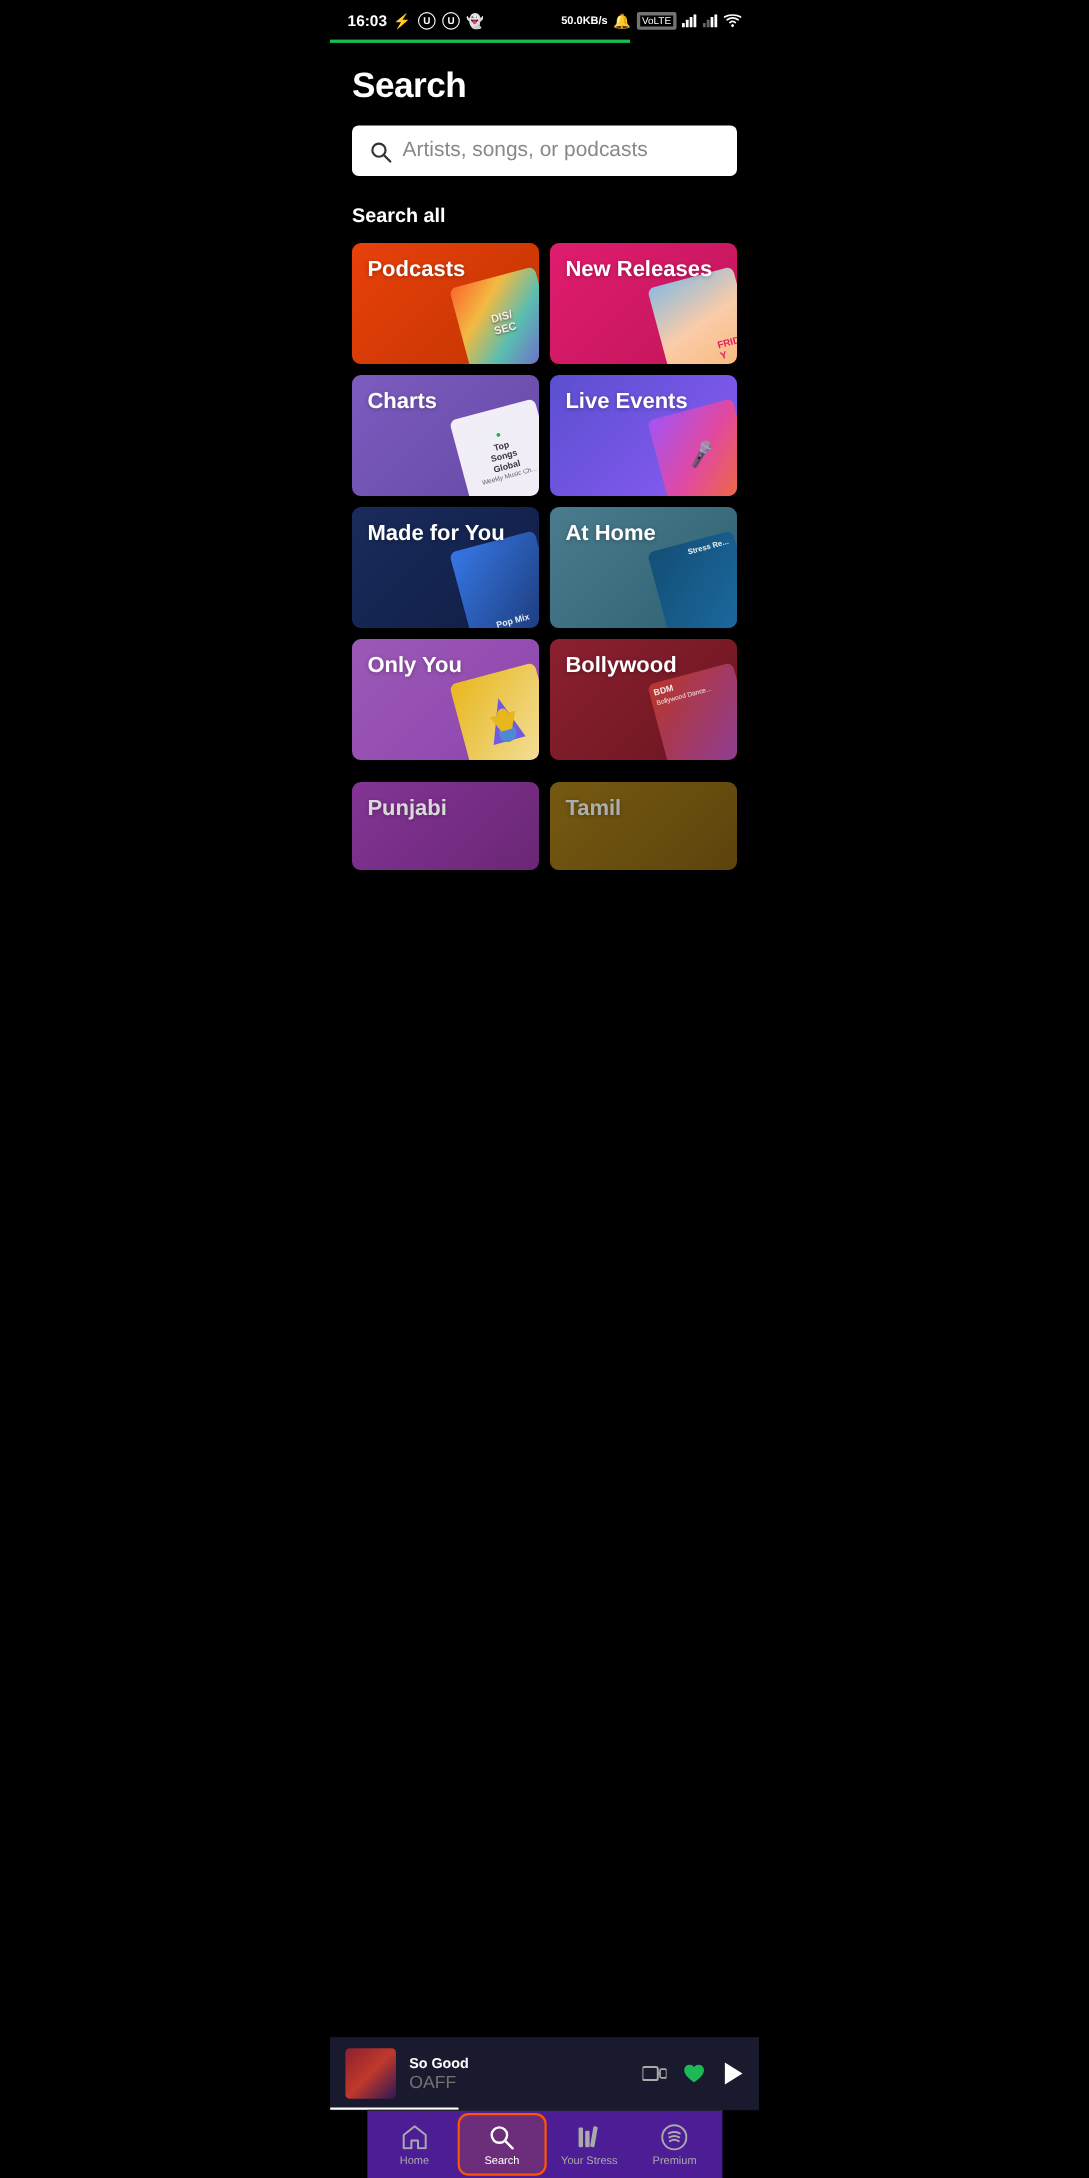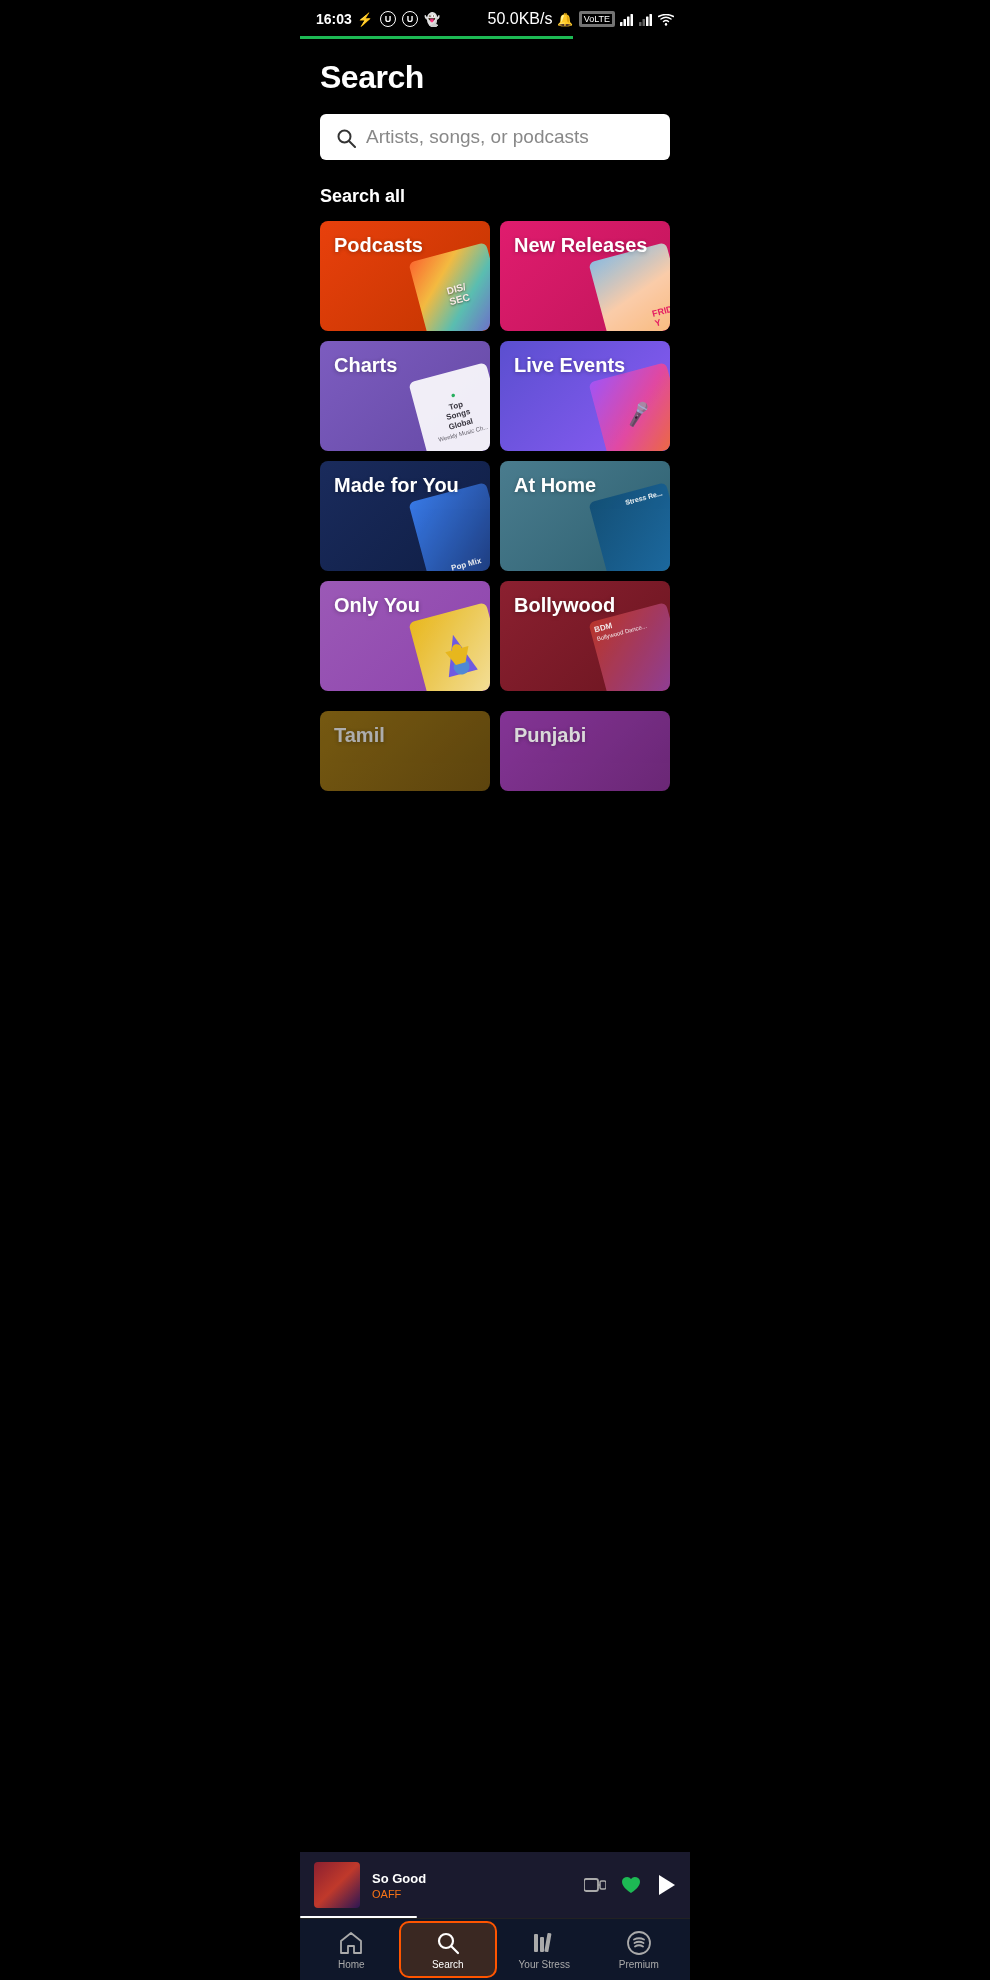--- a/index.html
+++ b/index.html
@@ -187,22 +187,22 @@
     }
     .now-playing-info {
       flex: 1;
     }
     .now-playing-title {
       font-size: 13px;
       font-weight: 600;
       color: #fff;
     }
     .now-playing-artist {
-      font-size: 11px;
-      color: #f97316;
+      font-size: 16px;
+      color: #737373;
       margin-top: 2px;
     }
     .now-playing-controls {
       display: flex;
       align-items: center;
       gap: 14px;
     }
     .control-btn {
       background: none;
       border: none;
@@ -212,22 +212,22 @@
       display: flex; align-items: center; justify-content: center;
     }
     .heart-btn { color: #1db954; }
 
     
     .bottom-nav {
       position: fixed;
       bottom: 0;
       left: 50%;
       transform: translateX(-50%);
-      width: 390px;
-      background: #0f172a;
+      width: 322px;
+      background: #4c1d95;
       border-top: 1px solid #222;
       display: flex;
       align-items: center;
       height: 62px;
       padding: 0 4px;
     }
     .nav-item {
       flex: 1;
       display: flex;
       flex-direction: column;
@@ -281,21 +281,21 @@
 <div class="status-bar">
   <div class="status-left">
     <span class="status-time">16:03</span>
 
     <span style="font-size:13px;">⚡</span>
     <span style="font-size:12px; font-weight:700; border:1.5px solid #fff; border-radius:50%; width:16px; height:16px; display:inline-flex; align-items:center; justify-content:center; font-size:9px;">U</span>
     <span style="font-size:12px; font-weight:700; border:1.5px solid #fff; border-radius:50%; width:16px; height:16px; display:inline-flex; align-items:center; justify-content:center; font-size:9px;">U</span>
     <span style="font-size:13px;">👻</span>
   </div>
   <div class="status-right">
-    <span style="font-size:16px;">50.0KB/s</span>
+    <span style="font-size:10px;font-weight:bold;">50.0KB/s</span>
     <span style="font-size:13px;">🔔</span>
     <span style="font-size:9px; border:3px solid #737373; padding:0 2px; border-radius:2px; font-weight:400;">VoLTE</span>
     <span>
       <svg width="14" height="12" viewBox="0 0 14 12">
         <rect x="0" y="8" width="2.5" height="4" fill="white" rx="0.5"></rect>
         <rect x="3.5" y="5" width="2.5" height="7" fill="white" rx="0.5"></rect>
         <rect x="7" y="2.5" width="2.5" height="9.5" fill="white" rx="0.5"></rect>
         <rect x="10.5" y="0" width="2.5" height="12" fill="white" rx="0.5"></rect>
       </svg>
     </span>
@@ -411,25 +411,25 @@
       <div class="card-art" style="background: linear-gradient(135deg, #c0392b 0%, #8e44ad 100%); transform:rotate(-15deg); bottom:-5px; right:-8px;">
         <div style="width:100%;height:100%;display:flex;align-items:flex-start;justify-content:flex-start;padding:4px;">
           <span style="font-size:8px;color:#fff;font-weight:800;">BDM<br><span style="font-size:6px;font-weight:400;">Bollywood Dance...</span></span>
         </div>
       </div>
     </div>
 
   </div>
 
   <div class="partial-row" style="margin-top:10px; margin-bottom: 140px;">
+    <div class="partial-card" style="background: linear-gradient(135deg, #9b3eb0, #7d2e8a); height: 80px; opacity: 0.85;">
+      <span class="category-label">Punjabi</span>
+    </div>
     <div class="partial-card" style="background: linear-gradient(135deg, #8B6914, #6d5010); height: 80px; opacity: 0.85;">
       <span class="category-label" style="color: #ccc;">Tamil</span>
-    </div>
-    <div class="partial-card" style="background: linear-gradient(135deg, #9b3eb0, #7d2e8a); height: 80px; opacity: 0.85;">
-      <span class="category-label">Punjabi</span>
     </div>
   </div>
 </div>
 
 <div class="now-playing-bar">
   <div class="now-playing-progress"></div>
   <div class="now-playing-album"></div>
   <div class="now-playing-info">
     <div class="now-playing-title">So Good</div>
     <div class="now-playing-artist">OAFF</div>

